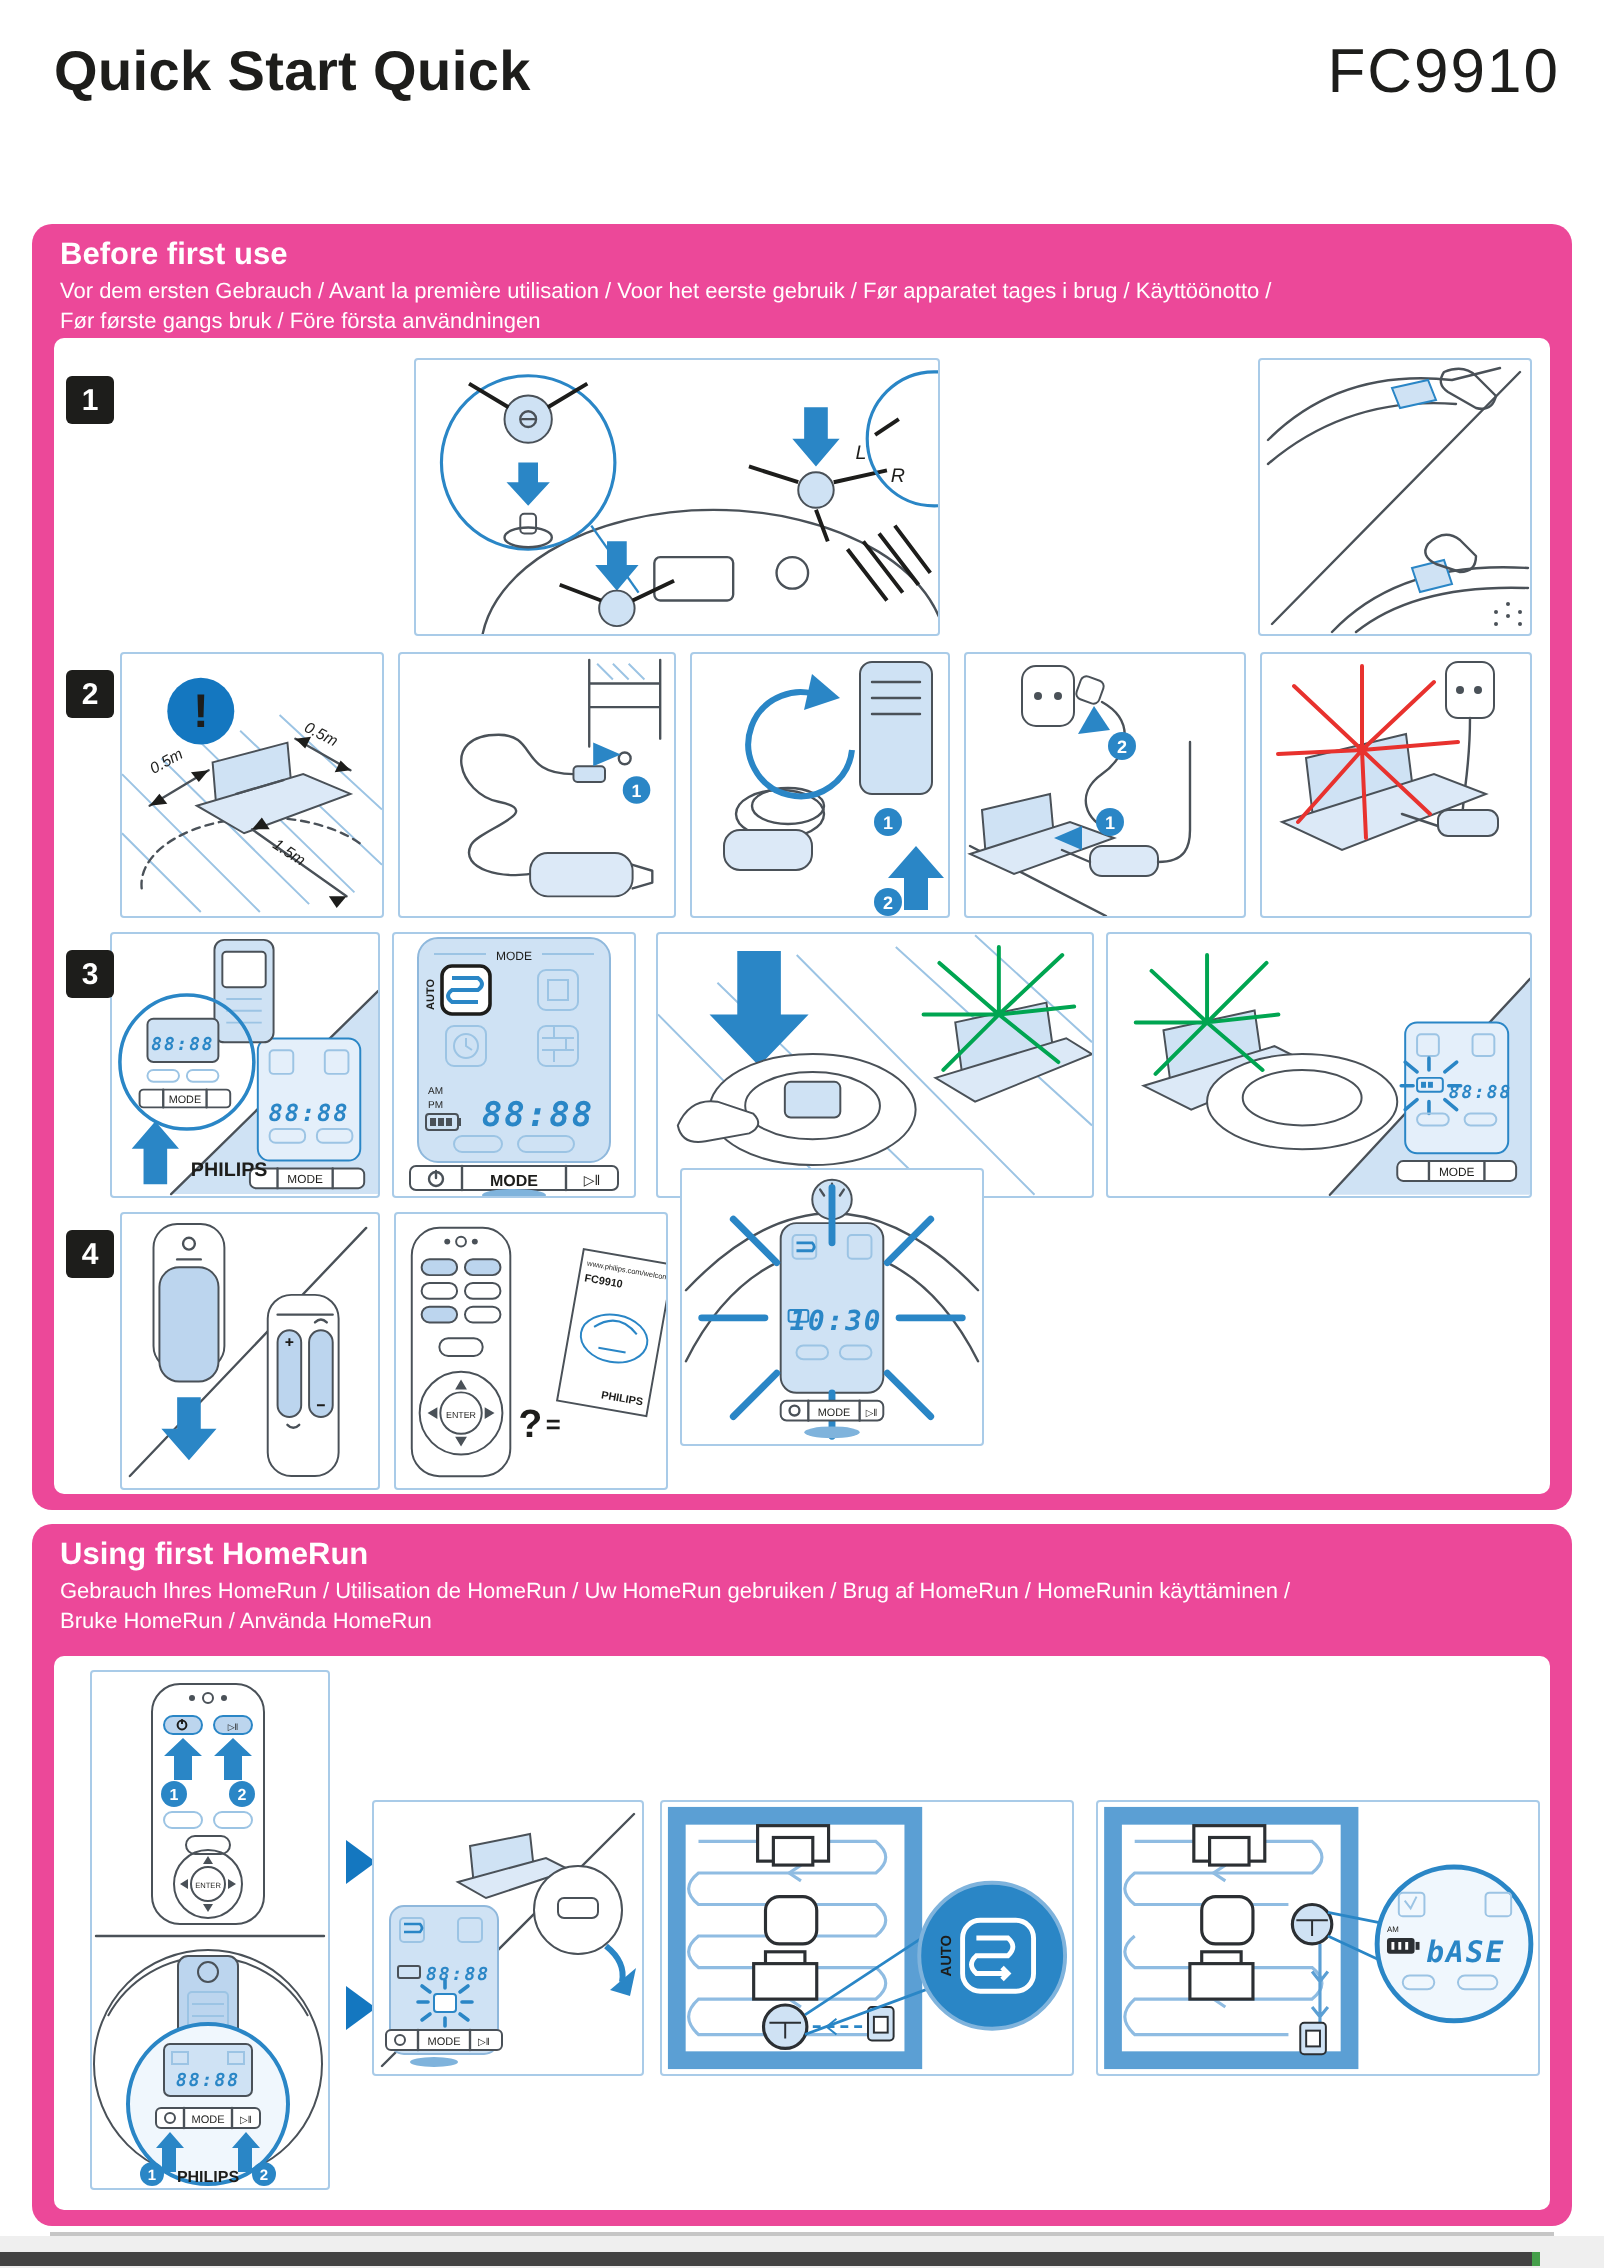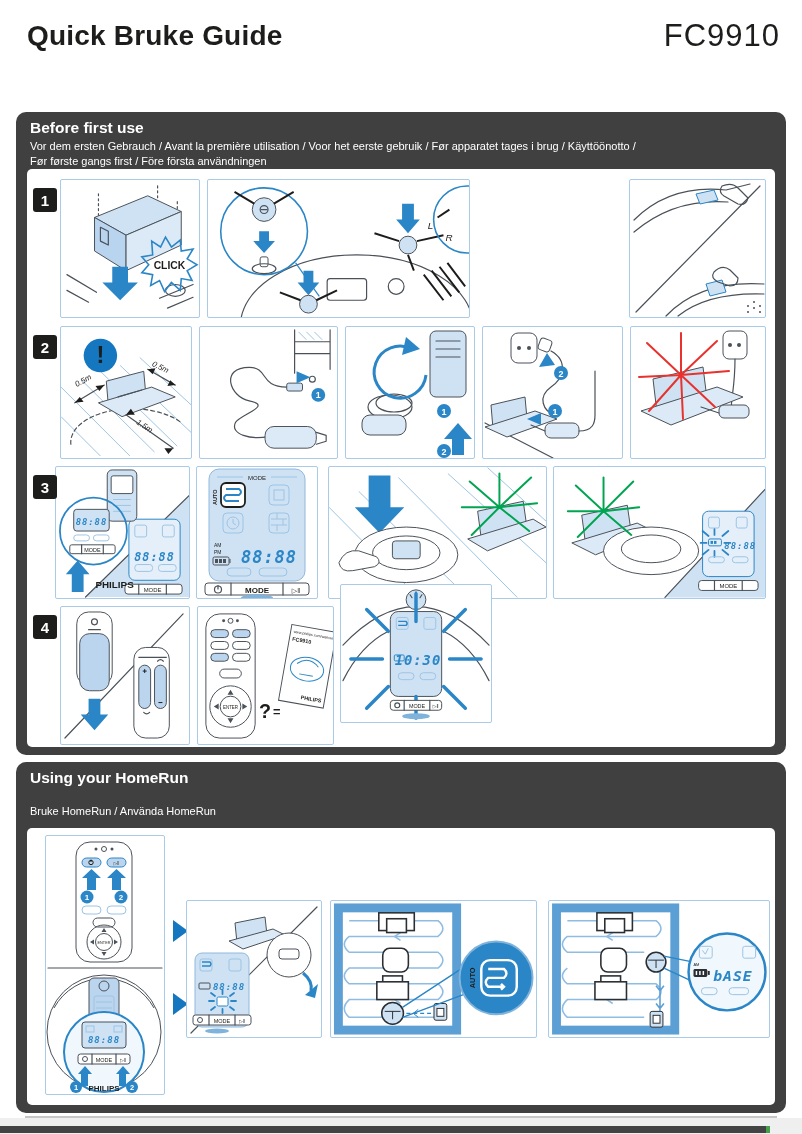--- a/index.html
+++ b/index.html
@@ -3,21 +3,21 @@
 <meta charset="utf-8">
 <style>
   html,body{margin:0;padding:0;background:#fff}
   .page{position:relative;width:802px;height:1134px;background:#fff;overflow:hidden;
         font-family:"Liberation Sans",sans-serif;color:#1d1d1b}
   
   .title{position:absolute;left:27px;top:20px;margin:0;font-size:28px;font-weight:700;letter-spacing:.2px}
   .model{position:absolute;right:22px;top:18px;font-size:31px;font-weight:400;letter-spacing:1px}
   .sub{position:absolute;left:27px;top:57px;font-size:16px;line-height:21px}
   
-  .blue{position:absolute;left:16px;width:770px;background:#404040;border-radius:10px;color:#fff;box-sizing:border-box}
+  .blue{position:absolute;left:16px;width:770px;background:#ec4899;border-radius:10px;color:#fff;box-sizing:border-box}
   .s1{top:112px;height:643px}
   .s2{top:762px;height:351px}
   .shead{padding:7px 14px 0 14px}
   .shead h2{margin:0;font-size:15.5px;font-weight:700}
   .ssub{margin:2px 0 0;font-size:11px;line-height:14.5px;font-weight:400}
   .panel{position:absolute;left:11px;right:11px;bottom:8px;background:#fff;border-radius:5px}
   .s1 .panel{top:57px}
   .s2 .panel{top:66px}
   .ibox{position:absolute;background:#fff;border:1px solid #a9cbe8;border-radius:2px;box-sizing:border-box;overflow:hidden}
   .ibox svg{display:block;width:100%;height:100%}
@@ -41,58 +41,38 @@
   .grn{fill:none;stroke:#00a551;stroke-width:2;stroke-linecap:round}
   .ray{fill:none;stroke:#2a86c6;stroke-linecap:round}
   .numc circle{fill:#2a86c6}
   .numc text{fill:#fff;font-weight:700}
 </style>
 </head>
 <body>
 
 <div class="page">
 
-  <h1 class="title">Quick Bruke Guide</h1>
+  <h1 class="title">Quick Start Quick</h1>
   <div class="model">FC9910</div>
 
   <section class="blue s1">
     <div class="shead">
       <h2>Before first use</h2>
       <p class="ssub">
         <span>Vor dem ersten Gebrauch / Avant la première utilisation / Voor het eerste gebruik / Før apparatet tages i brug / Käyttöönotto /</span><br>
-        <span>Før første gangs first / Före första användningen</span>
+        <span>Før første gangs bruk / Före första användningen</span>
       </p>
     </div>
     <div class="panel">
 
       <div class="badge" style="left:6px;top:19px">1</div>
       <div class="badge" style="left:6px;top:166px">2</div>
       <div class="badge" style="left:6px;top:306px">3</div>
       <div class="badge" style="left:6px;top:446px">4</div>
 
-      <div class="ibox" style="left:33px;top:10px;width:140px;height:139px">
-        <svg viewBox="0 0 140 139">
-          <g>
-            <path class="ln" stroke-width=".8" d="M6,96l30,18 M6,112l22,12 M100,120l34,-14 M108,130l26,-11"></path>
-            <ellipse class="ln" cx="116" cy="112" rx="10" ry="6"></ellipse>
-            <path class="ln" stroke-dasharray="2 3" stroke-width=".8" d="M38,14V72 M98,6V40 M118,22V52"></path>
-          </g>
-          <g>
-            <polygon points="34,38 88,16 122,32 66,56" fill="#cfe2f4" stroke="#4a5158"></polygon>
-            <polygon points="34,38 66,56 66,92 34,72" fill="#b9d4ee" stroke="#4a5158"></polygon>
-            <polygon points="66,56 122,32 122,66 66,92" fill="#dce9f7" stroke="#4a5158"></polygon>
-            <path class="ln" d="M40,48l8,4v14l-8,-4z"></path>
-          </g>
-          <polygon class="ab" points="52,88 68,88 68,104 78,104 60,122 42,104 52,104"></polygon>
-          <g>
-            <polygon fill="#fff" class="bl" stroke-width="1.6" points="92,62 101,68 106,58 112,68 121,61 122,72 134,70 128,80 138,86 128,92 133,102 122,100 121,112 112,104 105,113 100,102 91,107 93,96 82,94 89,86 82,78 93,76"></polygon>
-            <text class="tb" x="110" y="90" font-size="10.5" text-anchor="middle">CLICK</text>
-          </g>
-        </svg>
-      </div>
 
       <div class="ibox" style="left:180px;top:10px;width:263px;height:139px">
         <svg viewBox="0 0 263 139">
           <g>
             <ellipse class="ln" cx="150" cy="148" rx="118" ry="72"></ellipse>
             <rect class="ln" x="120" y="100" width="40" height="22" rx="3"></rect>
             <circle class="ln" cx="190" cy="108" r="8"></circle>
             <path stroke="#1d1d1b" stroke-width="2" fill="none" d="M218,96l20,26 M226,92l20,26 M234,88l20,26 M242,84l18,24"></path>
           </g>
           <g>
@@ -486,23 +466,23 @@
           </g>
           <ellipse fill="#7fb3dc" cx="76" cy="132" rx="14" ry="3"></ellipse>
         </svg>
       </div>
 
     </div>
   </section>
 
   <section class="blue s2">
     <div class="shead">
-      <h2>Using your HomeRun</h2>
+      <h2>Using first HomeRun</h2>
       <p class="ssub">
-        <br>
+        <span>Gebrauch Ihres HomeRun / Utilisation de HomeRun / Uw HomeRun gebruiken / Brug af HomeRun / HomeRunin käyttäminen /</span><br>
         <span>Bruke HomeRun / Använda HomeRun</span>
       </p>
     </div>
     <div class="panel">
 
       <div class="ibox" style="left:18px;top:7px;width:120px;height:260px">
         <svg viewBox="0 0 118 258">
           <g>
             <rect fill="#fff" stroke="#4a5158" x="30" y="6" width="56" height="120" rx="14"></rect>
             <circle fill="#4a5158" cx="50" cy="13" r="1.5"></circle>

